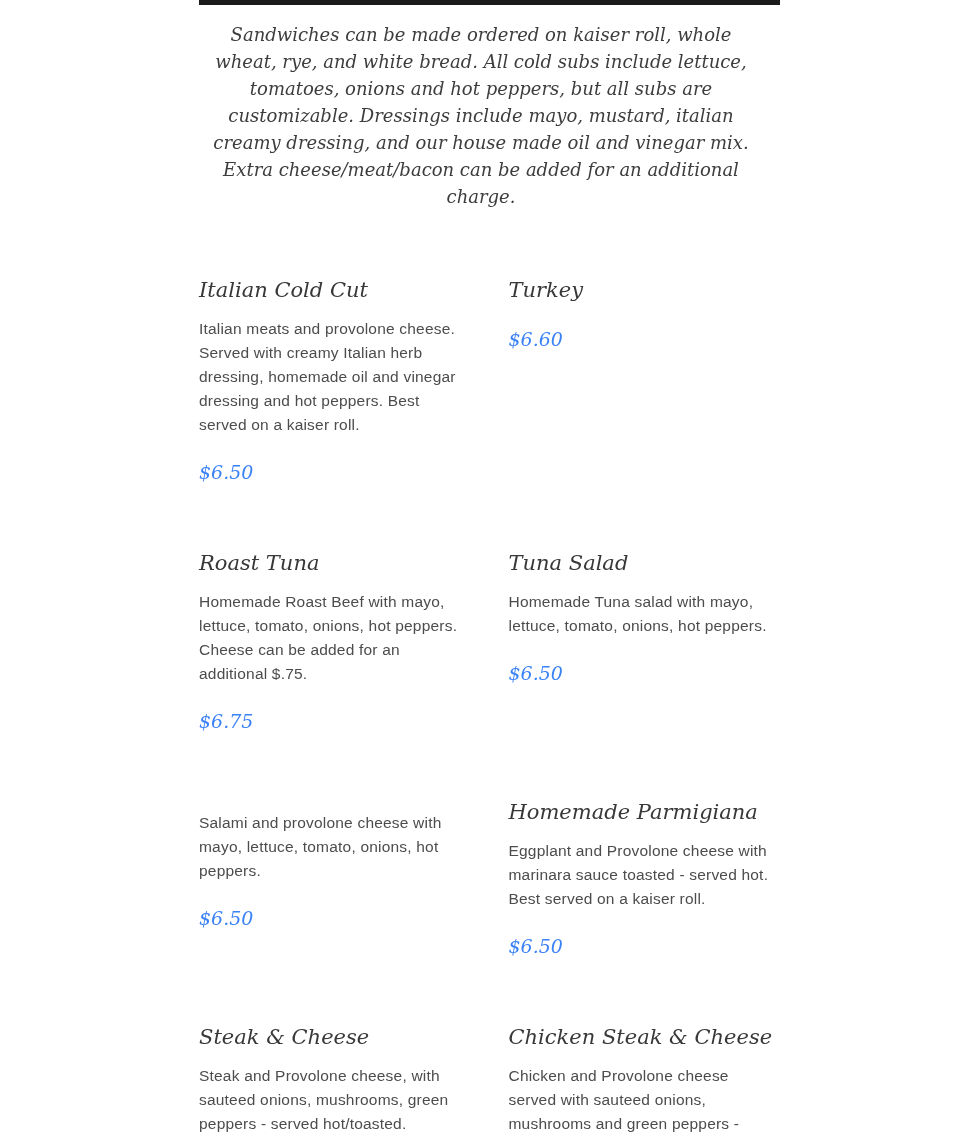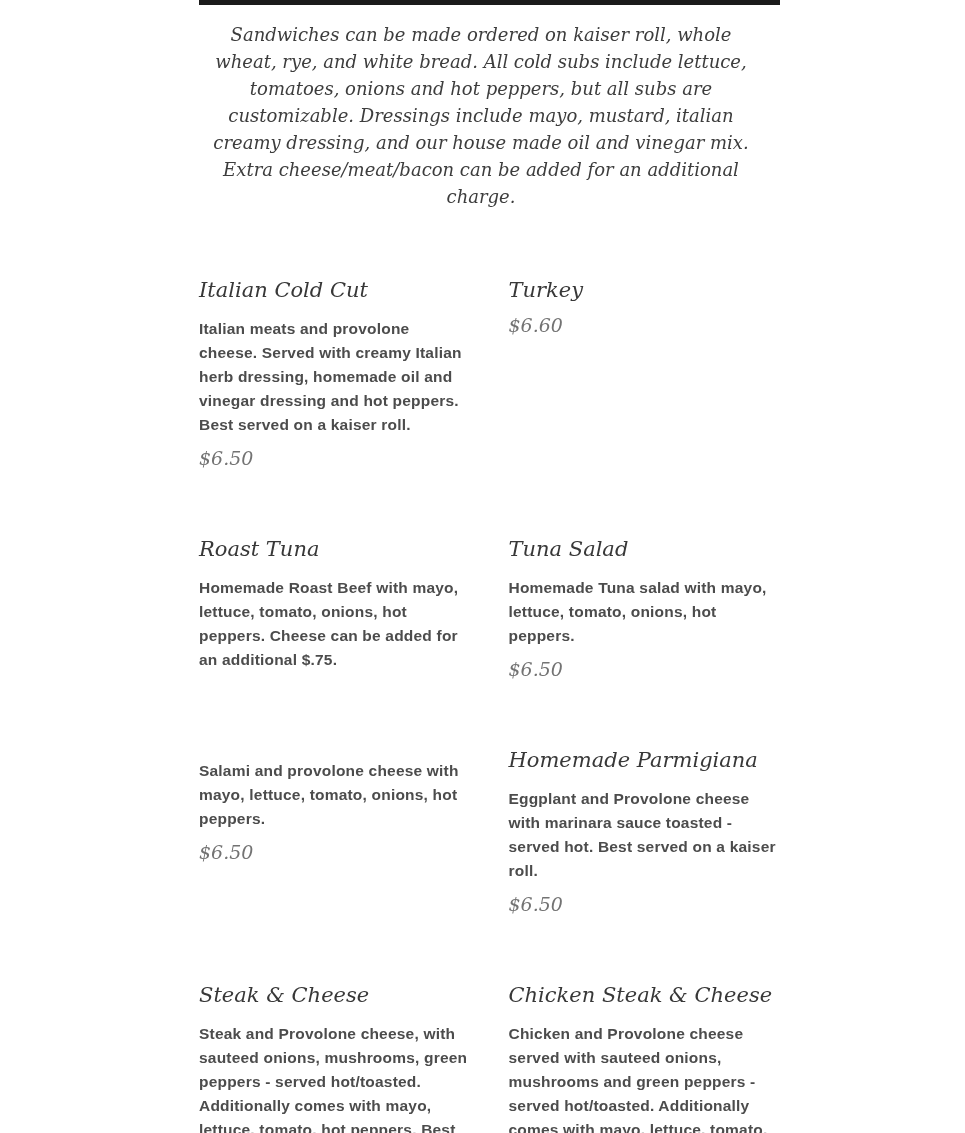--- a/index.html
+++ b/index.html
@@ -48,33 +48,33 @@
     font-family: "DejaVu Serif", serif;
     font-style: italic;
     font-weight: 400;
     font-size: 21px;
     line-height: 28px;
     color: #383838;
   }
   .item-desc {
     margin: 13px 0 0 0;
     font-family: "Liberation Sans", sans-serif;
-    font-weight: 700;
+    font-weight: 400;
     font-size: 15.5px;
     line-height: 24px;
     letter-spacing: 0.2px;
     color: #4c4c4c;
   }
   .item-price {
-    margin-top: 8px;
+    margin-top: 22px;
     font-family: "DejaVu Serif", serif;
     font-style: italic;
     font-size: 19px;
     line-height: 26px;
-    color: #737373;
+    color: #3b82f6;
   }
 </style>
 </head>
 <body>
 
 <div class="top-bar"></div>
 
 <div class="content">
 
   <p class="intro">Sandwiches can be made ordered on kaiser roll, whole wheat, rye, and white bread. All cold subs include lettuce, tomatoes, onions and hot peppers, but all subs are customizable. Dressings include mayo, mustard, italian creamy dressing, and our house made oil and vinegar mix. Extra cheese/meat/bacon can be added for an additional charge.</p>
@@ -88,20 +88,21 @@
     </div>
 
     <div class="menu-item">
       <h3 class="item-name">Turkey</h3>
       <div class="item-price">$6.60</div>
     </div>
 
     <div class="menu-item">
       <h3 class="item-name">Roast Tuna</h3>
       <p class="item-desc">Homemade Roast Beef with mayo, lettuce, tomato, onions, hot peppers. Cheese can be added for an additional $.75.</p>
+      <div class="item-price">$6.75</div>
     </div>
 
     <div class="menu-item">
       <h3 class="item-name">Tuna Salad</h3>
       <p class="item-desc">Homemade Tuna salad with mayo, lettuce, tomato, onions, hot peppers.</p>
       <div class="item-price">$6.50</div>
     </div>
 
     <div class="menu-item">
       <p class="item-desc">Salami and provolone cheese with mayo, lettuce, tomato, onions, hot peppers.</p>

